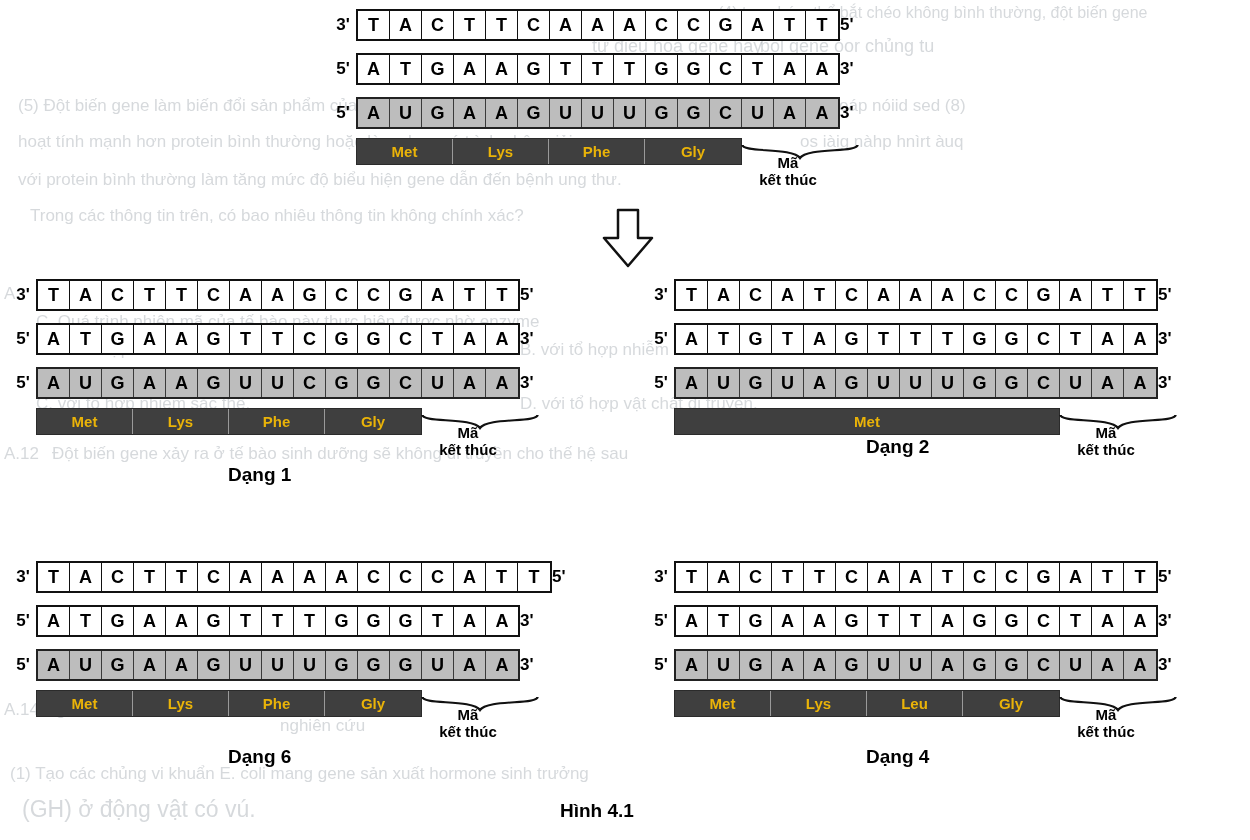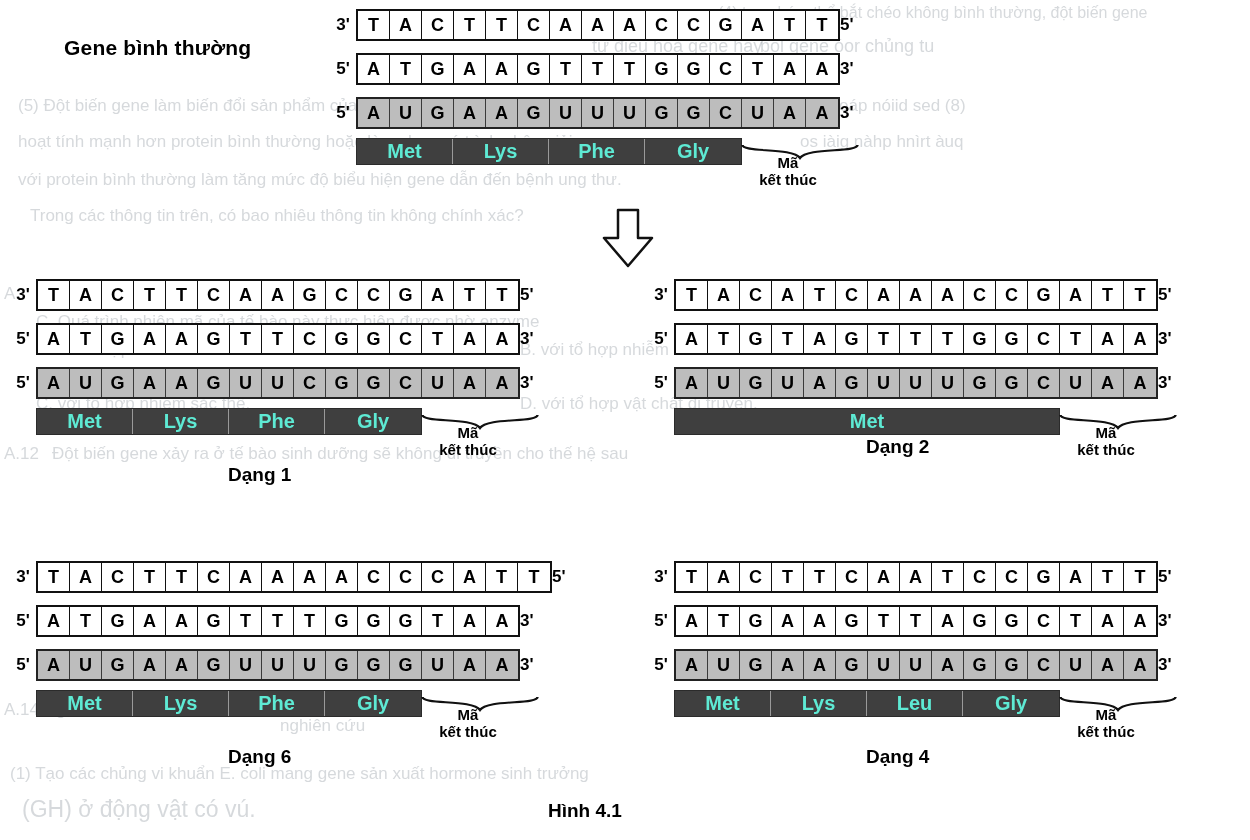--- a/index.html
+++ b/index.html
@@ -86,22 +86,22 @@
     display: flex;
     height: 27px;
     background: #3f3f3f;
     border: 1.5px solid #2b2b2b;
     box-sizing: border-box;
   }
   .aa {
     display: flex;
     align-items: center;
     justify-content: center;
-    color: #5eead4;
-    font-size: 20px;
+    color: #eab308;
+    font-size: 15px;
     font-weight: bold;
     border-right: 1.5px solid #9a9a9a;
     box-sizing: border-box;
     height: 100%;
   }
   .protein .aa:last-child { border-right: none; }
 
   
   .brace {
     position: absolute;
@@ -538,19 +538,18 @@
       <div class="aa" style="width: 96px;">Gly</div>
     </div>
     <div class="brace" style="left: 1058px; top: 688px; width: 96px;"><svg width="96" height="16" viewBox="0 0 96 16">
         <path d="M2,0 C2,8 42,2 48,13 C54,2 94,8 94,0" fill="none" stroke="#111" stroke-width="2"></path>
       </svg></div>
     <div class="stop-caption" style="left: 1044px; top: 706px; width: 124px;">
       <div>Mã</div>
       <div>kết thúc</div>
     </div>
     <div class="form-caption" style="left: 866px; top: 746px;">Dạng 4</div>
-    <div class="label-normal" style="left: 64px; top: 36px;">Gene bình thường</div>
     <div class="down-arrow" style="left: 600px; top: 208px;"><svg width="56" height="62" viewBox="0 0 56 62">
         <path d="M18,2 L38,2 L38,30 L52,30 L28,58 L4,30 L18,30 Z" fill="#ffffff" stroke="#111" stroke-width="2.5" stroke-linejoin="round"></path>
       </svg></div>
   </div>
 
-<div class="fig-caption" style="left:548px; top:800px;">Hình 4.1</div>
+<div class="fig-caption" style="left:560px; top:800px;">Hình 4.1</div>
 
 </body></html>

